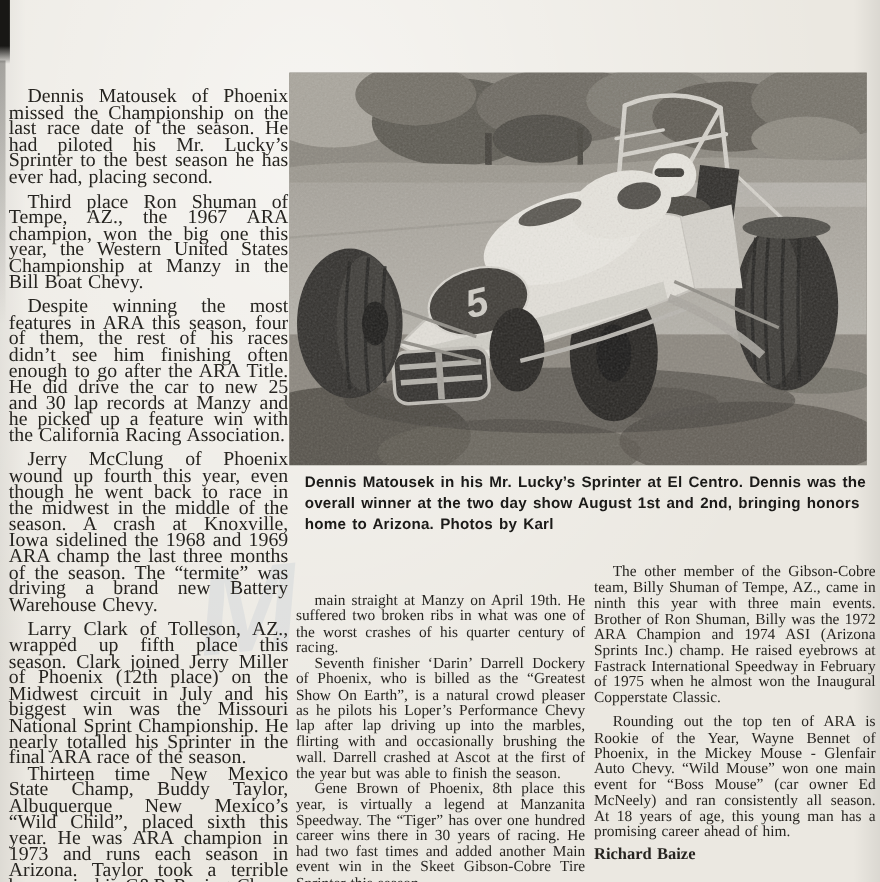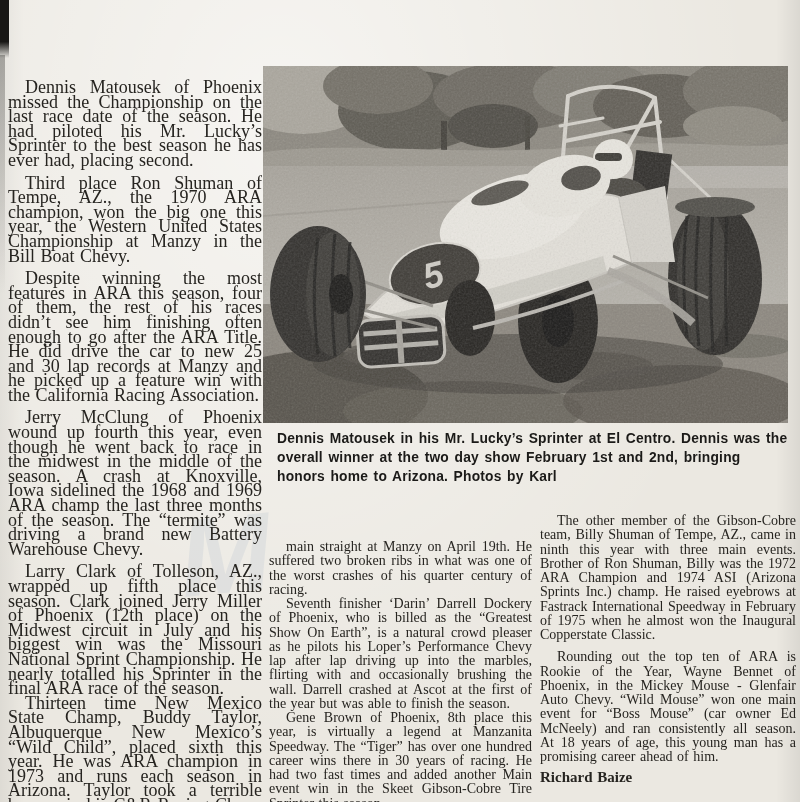--- a/index.html
+++ b/index.html
@@ -171,25 +171,25 @@
         <path d="M55,172 C50,210 50,248 55,288" fill="none"></path>
         <path d="M72,168 C68,210 68,250 72,290" fill="none"></path>
         <path d="M87,176 C84,212 84,246 87,282" fill="none"></path>
       </g>
       <ellipse cx="78" cy="228" rx="12" ry="20" fill="#191816"></ellipse>
 
       <rect x="0" y="0" width="525" height="357" filter="url(#grain)" opacity=".2"></rect>
     </svg>
   </div>
 
-  <p class="caption">Dennis Matousek in his Mr. Lucky’s Sprinter at El Centro. Dennis was the overall winner at  the two day show February 1st and 2nd, bringing  honors home to Arizona. Photos by Karl</p>
+  <p class="caption">Dennis Matousek in his Mr. Lucky’s Sprinter at El Centro. Dennis was the overall winner at  the two day show August 1st and 2nd, bringing  honors home to Arizona. Photos by Karl</p>
 
   <div class="col col-left">
       <p class="para">Dennis Matousek of Phoenix missed the Championship on the last race date of the season. He had piloted his Mr. Lucky’s Sprinter to the best season he has ever had, placing second.</p>
-      <p class="para gap">Third place Ron Shuman of Tempe, AZ., the 1970 ARA champion, won the big one this year, the Western United States Championship at Manzy in the Bill Boat Chevy.</p>
+      <p class="para gap">Third place Ron Shuman of Tempe, AZ., the 1967 ARA champion, won the big one this year, the Western United States Championship at Manzy in the Bill Boat Chevy.</p>
       <p class="para gap">Despite winning the most features in ARA this season, four of them, the rest of his races didn’t see him finishing often enough to go after the ARA Title. He did drive the car to new 25 and 30 lap records at Manzy and he picked up a feature win with the California Racing Association.</p>
       <p class="para gap">Jerry McClung of Phoenix wound up fourth this year, even though he went back to race in the midwest in the middle of the season. A crash at Knoxville, Iowa sidelined the 1968 and 1969 ARA champ the last three months of the season. The “termite” was driving a brand new Battery Warehouse Chevy.</p>
       <p class="para gap">Larry Clark of Tolleson, AZ., wrapped up fifth place this season. Clark joined Jerry Miller of Phoenix (12th place) on the Midwest circuit in July and his biggest win was the Missouri National Sprint Championship. He nearly totalled his Sprinter in the final ARA race of the season.</p>
       <p class="para">Thirteen time New Mexico State Champ, Buddy Taylor, Albuquerque New Mexico’s “Wild Child”, placed sixth this year. He was ARA champion in 1973 and runs each season in Arizona. Taylor took a terrible bounce in his C&amp;R Racing Chevy when he caught the wall on the</p>
     </div>
   <div class="col col-mid">
       <p class="para">main straight at Manzy on April 19th. He suffered two broken ribs in what was one of the worst crashes of his quarter century of racing.</p>
       <p class="para">Seventh finisher ‘Darin’ Darrell Dockery of Phoenix, who is billed as the “Greatest Show On Earth”, is a natural crowd pleaser as he pilots his Loper’s Performance Chevy lap after lap driving up into the marbles, flirting with and occasionally brushing the wall. Darrell crashed at Ascot at the first of the year but was able to finish the season.</p>
       <p class="para">Gene Brown of Phoenix, 8th place this year, is virtually a legend at Manzanita Speedway. The “Tiger” has over one hundred career wins there in 30 years of racing. He had two fast times and added another Main event win in the Skeet Gibson-Cobre Tire Sprinter this season.</p>
     </div>

